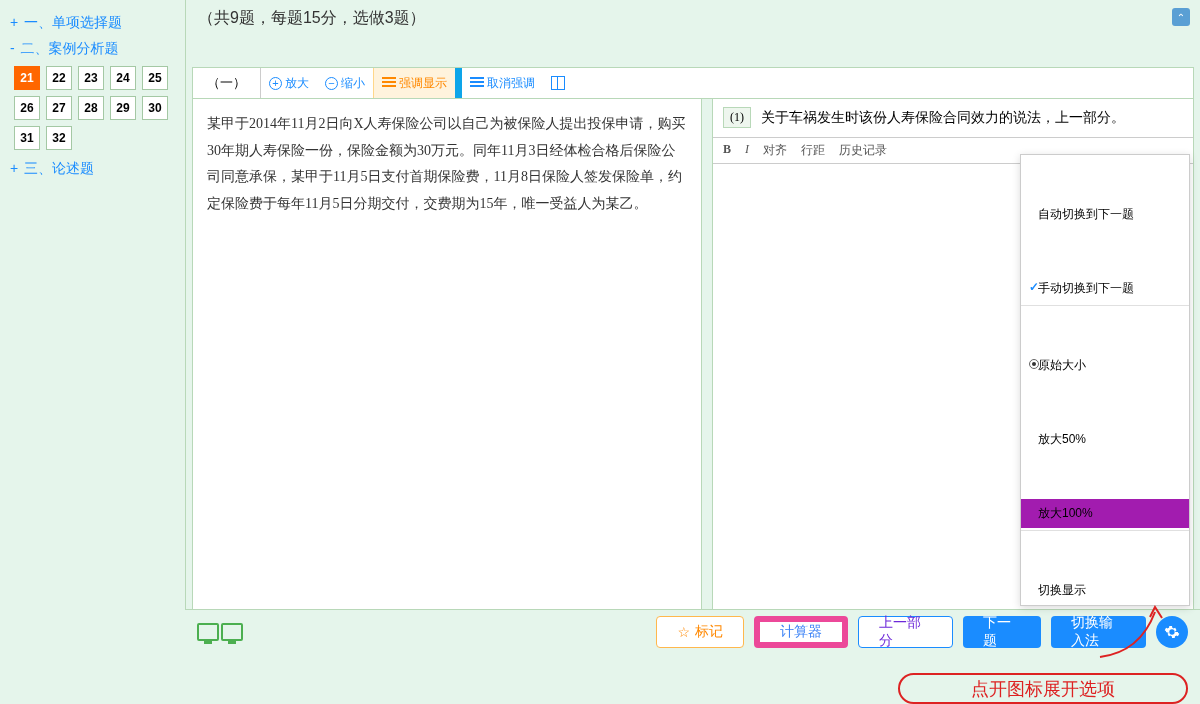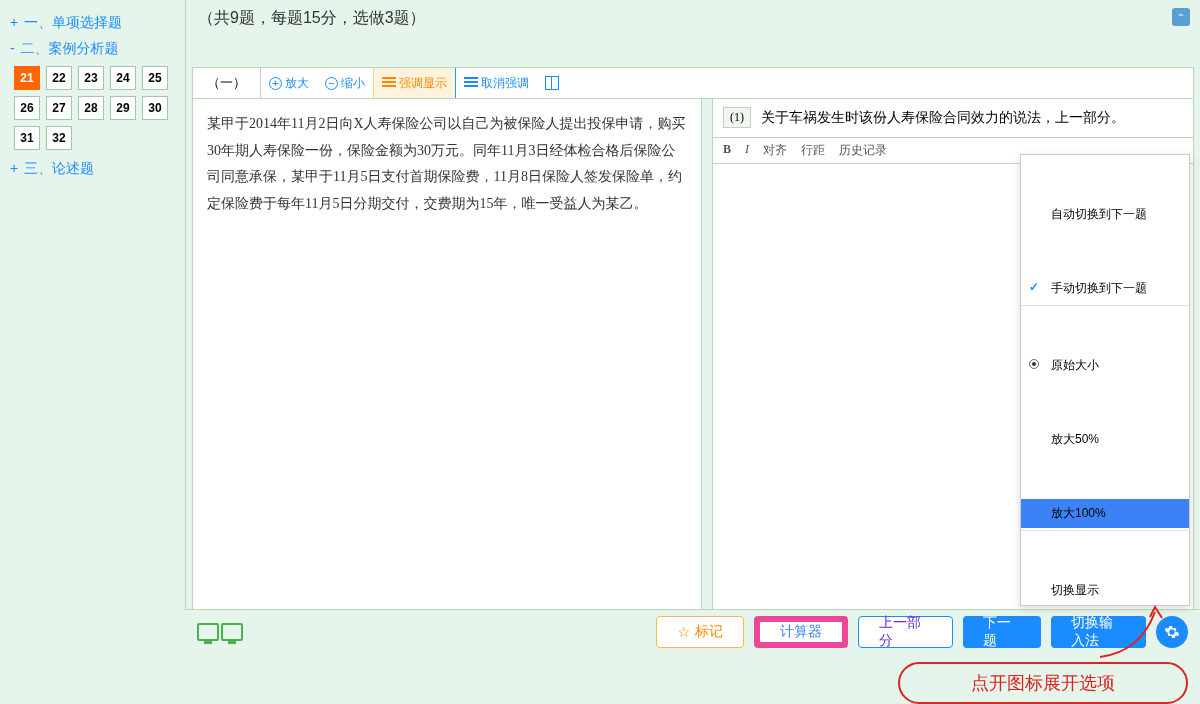--- a/index.html
+++ b/index.html
@@ -16,21 +16,21 @@
 .qnum { width: 26px; height: 24px; border: 1px solid #a4c8a4; background: #fff; display: flex; align-items: center; justify-content: center; font-size: 12px; cursor: pointer; font-weight: bold; }
 .qnum.active { background: #ff6600; color: #fff; border-color: #ff6600; }
 
 .main { flex: 1; background: #e5f5eb; border-left: 1px solid #b8d8b8; display: flex; flex-direction: column; position: relative; }
 .top-info { padding: 8px 12px; font-size: 16px; color: #333; }
 .collapse-btn { position: absolute; top: 8px; right: 10px; width: 18px; height: 18px; background: #5a9fd4; border-radius: 3px; display:flex; align-items:center; justify-content:center; color:#fff; font-size:10px; cursor:pointer; }
 
 .toolbar-row { display: flex; align-items: center; border: 1px solid #b8d8b8; background: #fff; margin: 30px 6px 0 6px; height: 32px; }
 .group-label { padding: 0 14px; border-right: 1px solid #ccc; height: 100%; display:flex; align-items:center; }
 .tool-btn { display: flex; align-items: center; padding: 0 8px; height: 100%; color: #1a8cff; cursor: pointer; font-size: 12px; gap: 3px; }
-.tool-btn.orange { color: #ff8800; background: #fff3dd; border-left:1px solid #ffd78a; border-right:1px solid #0ea5e9; }
+.tool-btn.orange { color: #ff8800; background: #fff3dd; border-left:1px solid #ffd78a; border-right:7px solid #0ea5e9; }
 .tool-icon { width:13px; height:13px; display:inline-flex; align-items:center; justify-content:center; font-size:11px; border:1px solid currentColor; border-radius:50%; }
 .split-icon { border:1px solid #1a8cff; width:14px; height:14px; display:inline-block; position:relative; }
 .split-icon::after { content:''; position:absolute; left:45%; top:0; bottom:0; width:1px; background:#1a8cff; }
 .list-icon { width:14px; height:12px; display:inline-flex; flex-direction:column; gap:2px;}
 .list-icon span { height:2px; background:currentColor; }
 
 .content-area { display: flex; flex: 1; gap: 10px; margin: 0 6px; overflow: hidden; font-family: Liberation Serif, serif; }
 .passage { flex: 1; border: 1px solid #b8d8b8; border-top:none; background: #fff; padding: 12px 14px; font-size: 14px; line-height: 1.9; color: #333; overflow-y: auto; }
 .answer-pane { flex: 1; border: 1px solid #b8d8b8; border-top:none; background: #fff; display:flex; flex-direction:column; overflow:hidden; }
 .q-header { display:flex; align-items:flex-start; padding: 8px 10px; gap:10px; }
@@ -47,28 +47,28 @@
 
 .btn { height: 32px; padding: 0 20px; border-radius: 4px; display:flex; align-items:center; justify-content:center; cursor:pointer; font-size:14px; gap:5px; }
 .btn-mark { border:1px solid #ffb84d; background:#fff; color:#ff8800; }
 .btn-calc { border:6px solid #ec4899; background:#fff; color:#3b82f6; }
 .btn-prev { border:1px solid #1a8cff; background:#fff; color:#6d28d9; width:95px; }
 .btn-next { background:#1a8cff; color:#fff; width:78px; }
 .btn-ime { background:#1a8cff; color:#fff; width:95px; }
 .btn-gear { width:32px; height:32px; border-radius:50%; background:#1a8cff; color:#fff; display:flex; align-items:center; justify-content:center; cursor:pointer; }
 
 .popup { position:absolute; bottom: 98px; right: 10px; width: 170px; background:#fff; border:1px solid #ccc; box-shadow:0 2px 8px rgba(0,0,0,0.15); font-size:12px; }
-.popup-item { padding:6px 10px 6px 30px; position:relative; cursor:pointer;margin-top:45px; }
-.popup-item.sel { background:#3b82f6; }
+.popup-item { padding:6px 10px 6px 17px; position:relative; cursor:pointer;margin-top:45px; }
+.popup-item.sel { background:#a21caf; }
 .popup-item .chk { position:absolute; left:8px; top:6px; color:#1a8cff; font-weight:bold; }
 .popup-item .rad { position:absolute; left:8px; top:8px; width:10px; height:10px; border:1px solid #666; border-radius:50%; }
 .popup-item .rad.on::after { content:''; position:absolute; left:2px; top:2px; width:4px; height:4px; background:#333; border-radius:50%; }
 .popup-divider { height:1px; background:#e0e0e0; margin:2px 0; }
 
-.annotation { position:absolute; bottom:0; right:12px; width:290px; height:42px; border:2px solid #d22; border-radius:22px; display:flex; align-items:center; justify-content:center; color:#d22; font-size:18px; font-family:"KaiTi","STKaiti",serif;text-align:center; }
+.annotation { position:absolute; bottom:0; right:12px; width:290px; height:31px; border:2px solid #d22; border-radius:22px; display:flex; align-items:center; justify-content:center; color:#d22; font-size:18px; font-family:"KaiTi","STKaiti",serif;text-align:center; }
 .arrow { position:absolute; bottom: 42px; right: 30px; width:80px; height:60px; pointer-events:none; }
 
 .spacer { flex:1; }
 .star-icon { color:#ff8800; font-size:14px; }
 </style>
 </head>
 <body>
 
 <div class="container">
   <div class="sidebar">

